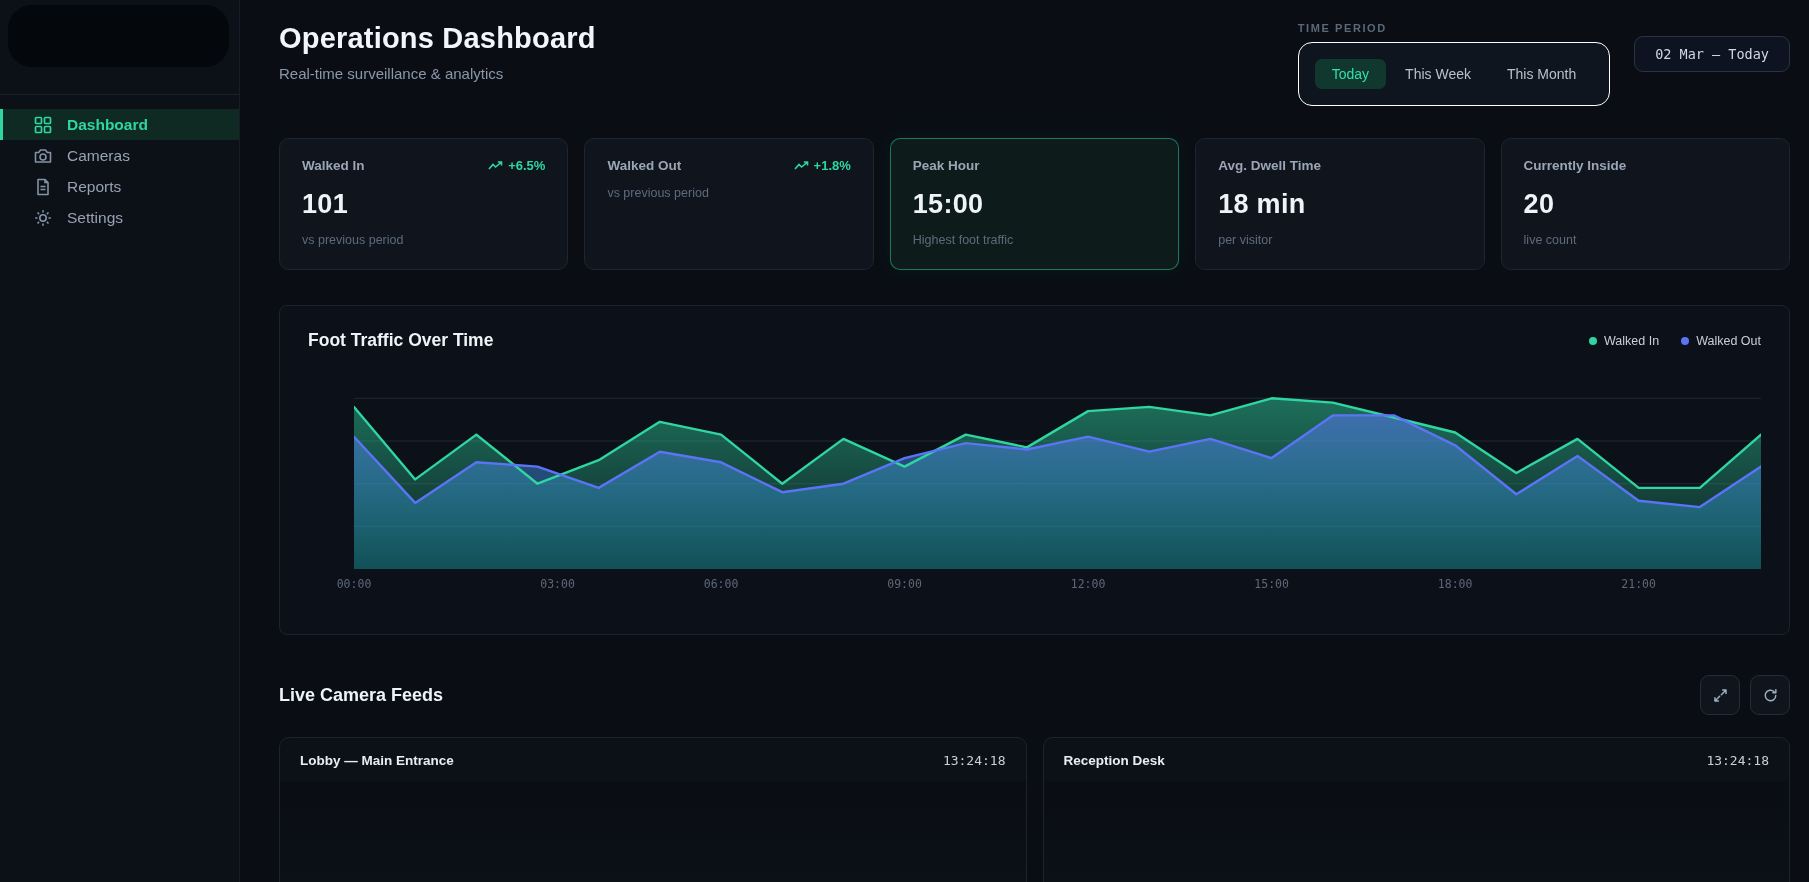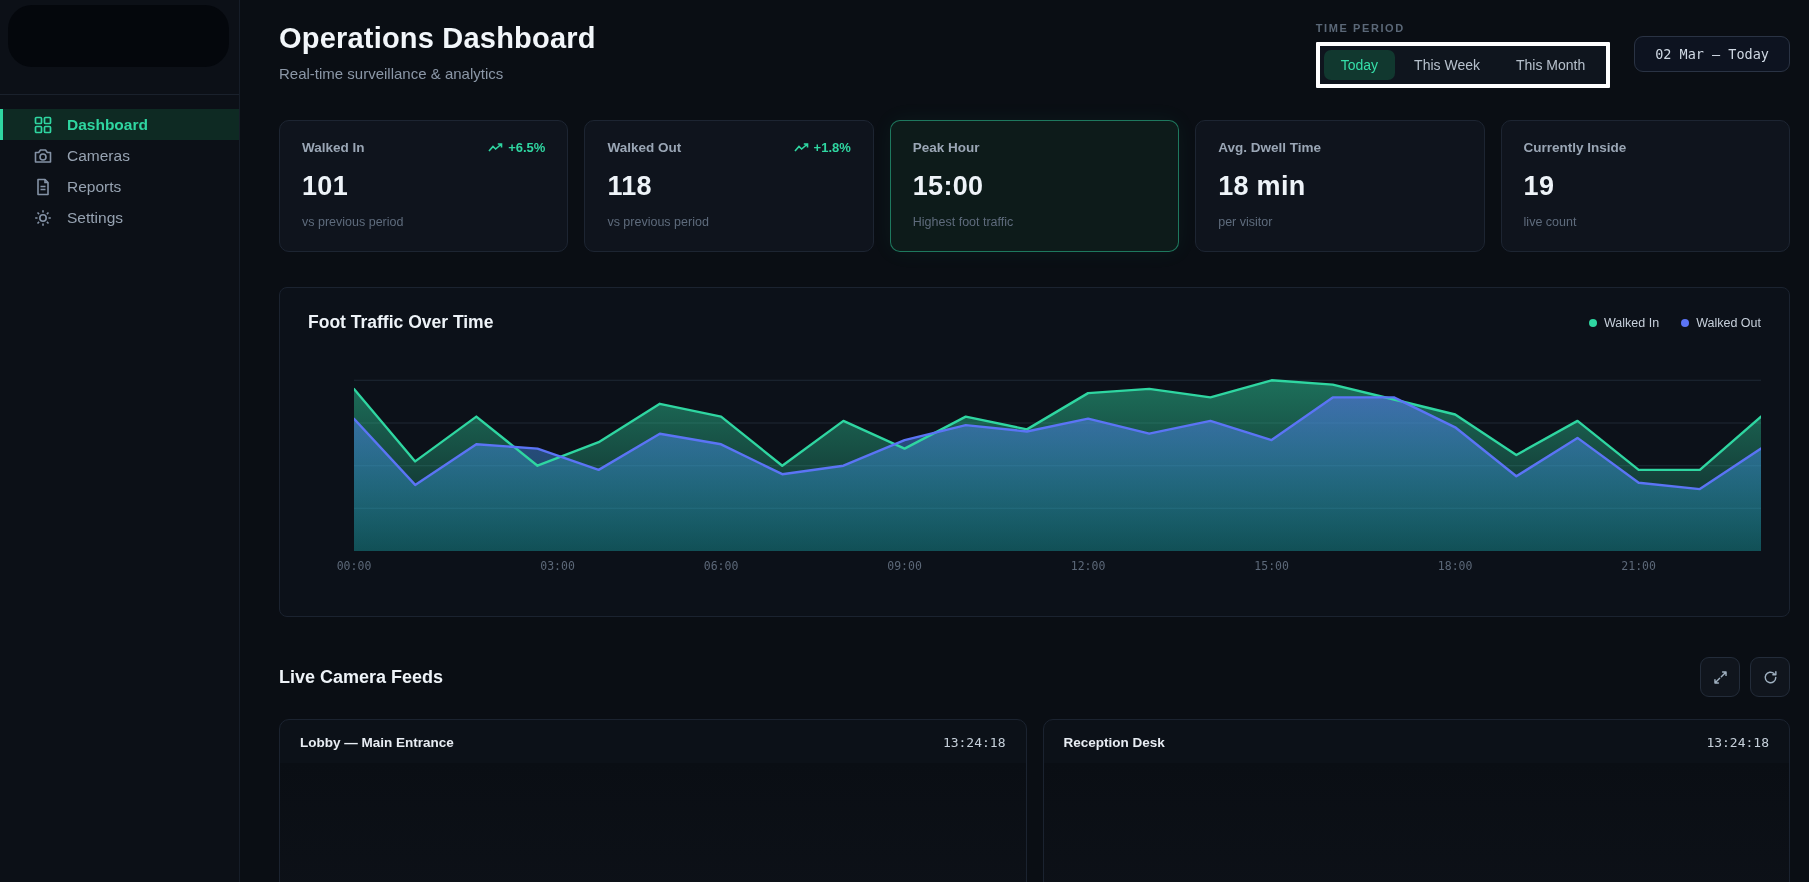--- a/index.html
+++ b/index.html
@@ -36,22 +36,22 @@
   .main { position:absolute; left:240px; top:0; right:0; bottom:0; padding:22px 19px 0 39px; }
 
   .topbar { display:flex; justify-content:space-between; align-items:flex-start; }
   .page-title { font-size:29px; font-weight:bold; letter-spacing:.2px; color:#f2f6fa; }
   .page-subtitle { margin-top:10px; font-size:15px; color:#8b97a7; }
 
   .period-block { display:flex; align-items:flex-start; gap:24px; }
   .period-col {}
   .period-label { font-size:11px; font-weight:bold; letter-spacing:1.6px; color:#5b6878; margin-bottom:8px; }
   .segmented {
-    display:inline-flex; padding:4px; gap:2px; background:#0f151e;
-    border:4px solid #ffffff; border-radius:1px;
+    display:inline-flex; padding:16px; gap:2px; background:#0f151e;
+    border:1px solid #ffffff; border-radius:14px;
   }
   .seg-btn {
     border:none; background:transparent; color:#b6c0cc; font-size:14px;
     font-family:"Liberation Sans", sans-serif;
     padding:7px 17px; border-radius:7px; cursor:pointer;
   }
   .seg-btn.active { background:#11382f; color:#36dfa9; }
   .date-box {
     margin-top:14px; padding:9px 20px; border:1px solid #2a3344; border-radius:9px;
     background:#0d1320; font-size:13.5px; color:#cfd8e3; cursor:pointer; white-space:nowrap;
@@ -190,21 +190,20 @@
     <div class="kpi-card">
       <div class="kpi-top">
         <span class="kpi-label">Walked Out</span>
         <span class="kpi-trend">
           <svg viewBox="0 0 15 11" fill="none" stroke-width="1.6">
             <path d="M1 9l4-4.5 2.6 2.5L13.5 2M9.8 2h3.7v3.6"></path>
           </svg>
           <span>+1.8%</span>
         </span>
       </div>
-      <div class="kpi-value">118</div>
       <div class="kpi-sub">vs previous period</div>
     </div>
 
     <div class="kpi-card highlight">
       <div class="kpi-top">
         <span class="kpi-label">Peak Hour</span>
       </div>
       <div class="kpi-value">15:00</div>
       <div class="kpi-sub">Highest foot traffic</div>
     </div>
@@ -214,21 +213,21 @@
         <span class="kpi-label">Avg. Dwell Time</span>
       </div>
       <div class="kpi-value">18 min</div>
       <div class="kpi-sub">per visitor</div>
     </div>
 
     <div class="kpi-card">
       <div class="kpi-top">
         <span class="kpi-label">Currently Inside</span>
       </div>
-      <div class="kpi-value">19</div>
+      <div class="kpi-value">20</div>
       <div class="kpi-sub">live count</div>
     </div>
   </div>
 
   <div class="chart-card">
     <div class="chart-head">
       <div class="chart-title">Foot Traffic Over Time</div>
       <div class="legend">
         <div class="legend-item">
           <span class="dot" style="background:#2fd6a1"></span>

